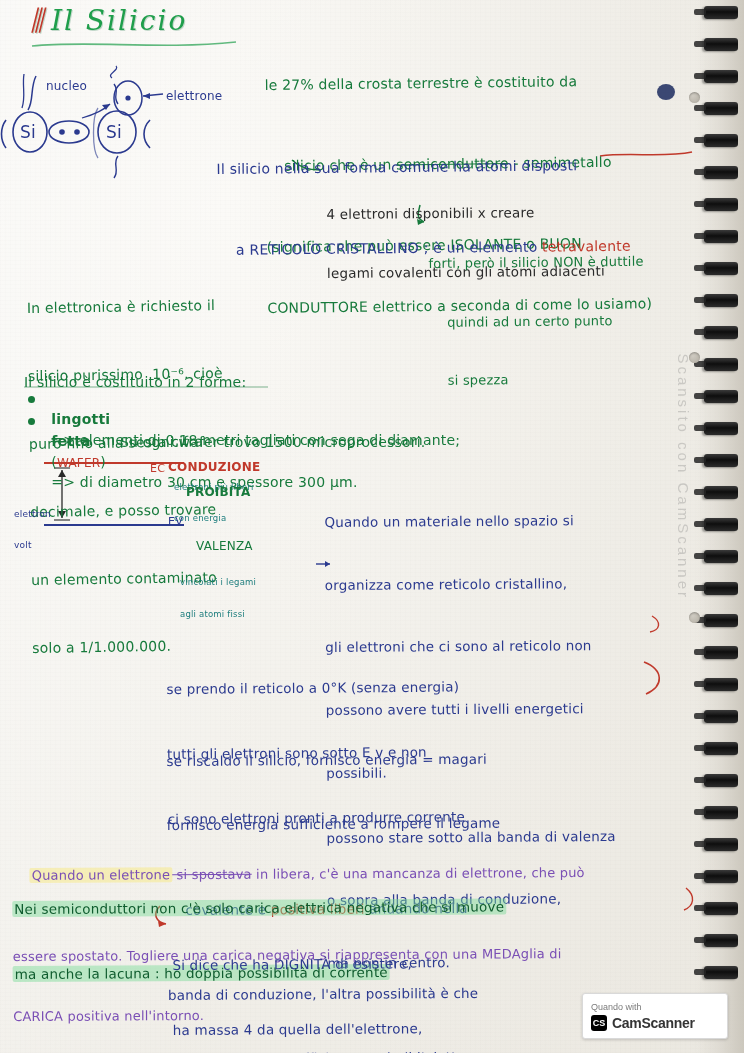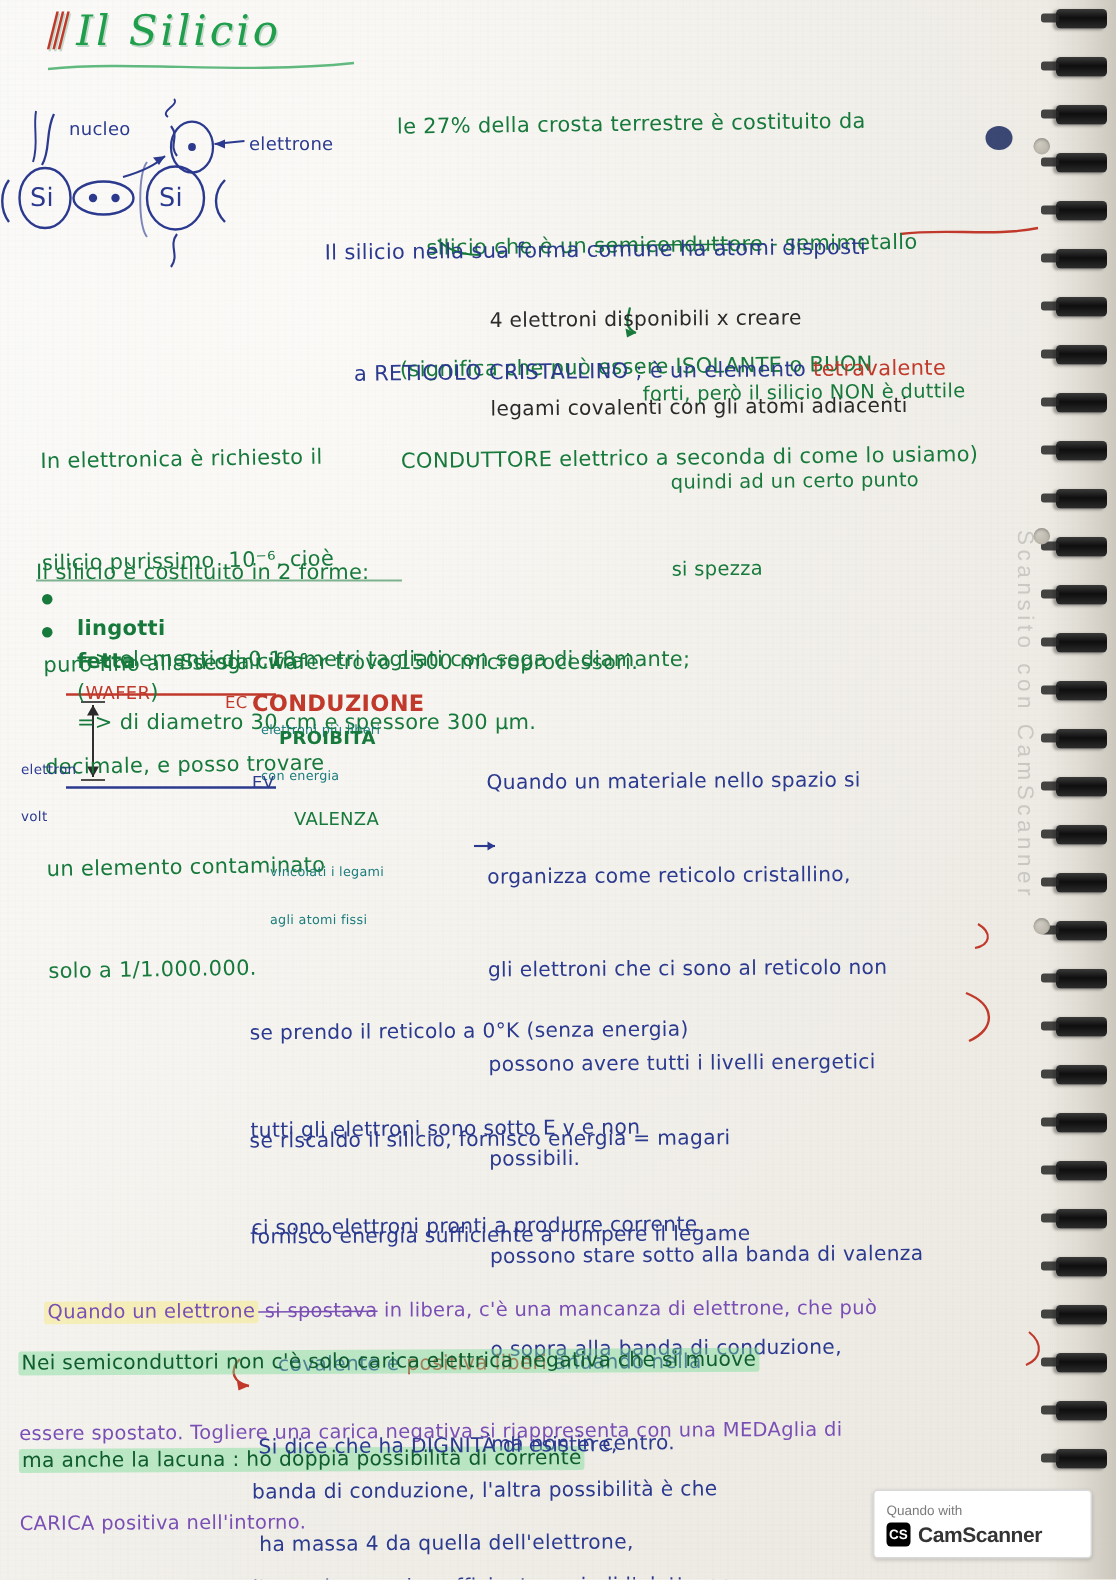--- a/index.html
+++ b/index.html
@@ -261,21 +261,21 @@
 </div>
 <div class="bullet" style="left:28px;top:418px"></div>
 <div class="hw" style="left:42px;top:411px;font-size:14px">
   <span class="green" style="font-weight:bold">fetta</span>
   <span class="green">(</span><span class="red" style="font-size:12px">WAFER</span><span class="green">)</span>
   <span class="green">=&gt; di diametro 30 cm e spessore 300 μm.</span>
 </div>
 <div class="hw green" style="left:120px;top:432px;font-size:14px">Su ogni wafer trovo 1500 microprocessori.</div>
 
 <div class="hw red" style="left:150px;top:449px;font-size:11px">EC</div>
-<div class="hw red" style="left:168px;top:447px;font-size:15px;font-weight:bold">CONDUZIONE</div>
+<div class="hw red" style="left:168px;top:447px;font-size:12px;font-weight:bold">CONDUZIONE</div>
 <div class="hw teal" style="left:174px;top:462px;font-size:8.5px;line-height:1.2">
   <div>elettroni più liberi</div>
   <div>con energia</div>
 </div>
 <div class="hw green" style="left:186px;top:484px;font-size:12px;font-weight:bold">PROIBITA</div>
 <div class="hw blue" style="left:168px;top:514px;font-size:11px">EV</div>
 <div class="hw green" style="left:196px;top:538px;font-size:12px;font-weight:normal">VALENZA</div>
 <div class="hw teal" style="left:180px;top:556px;font-size:8.5px;line-height:1.25">
   <div>vincolati i legami</div>
   <div>agli atomi fissi</div>

